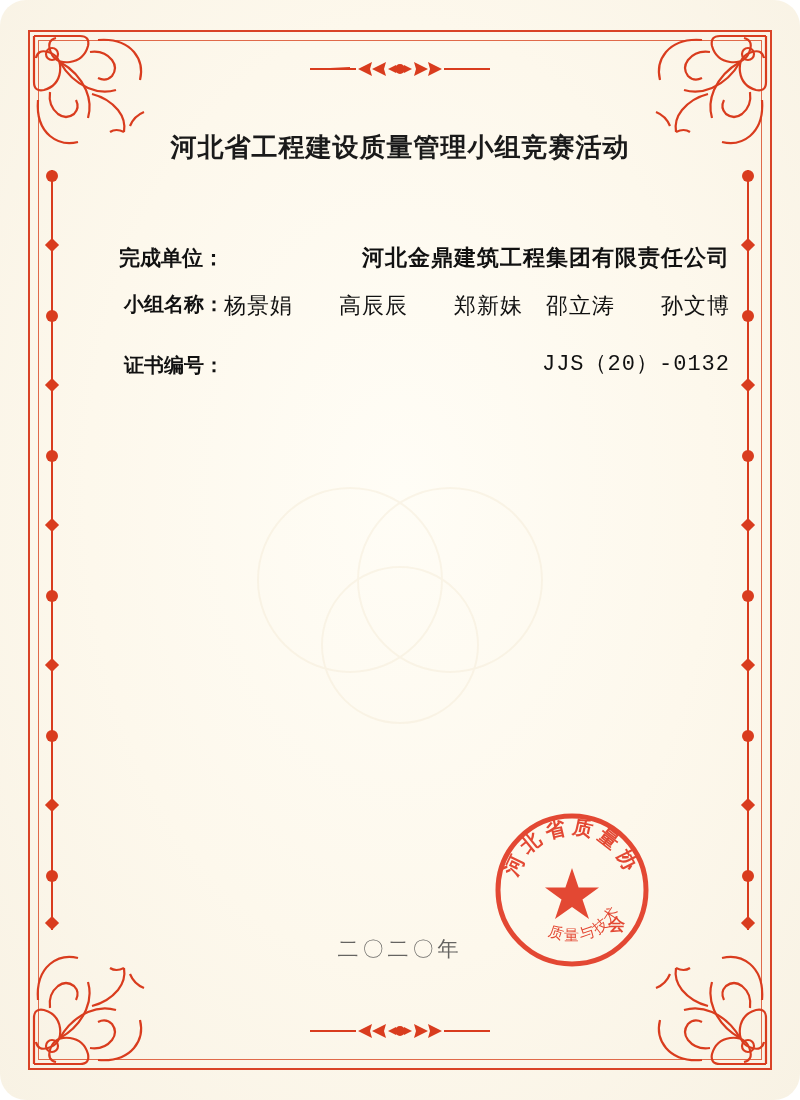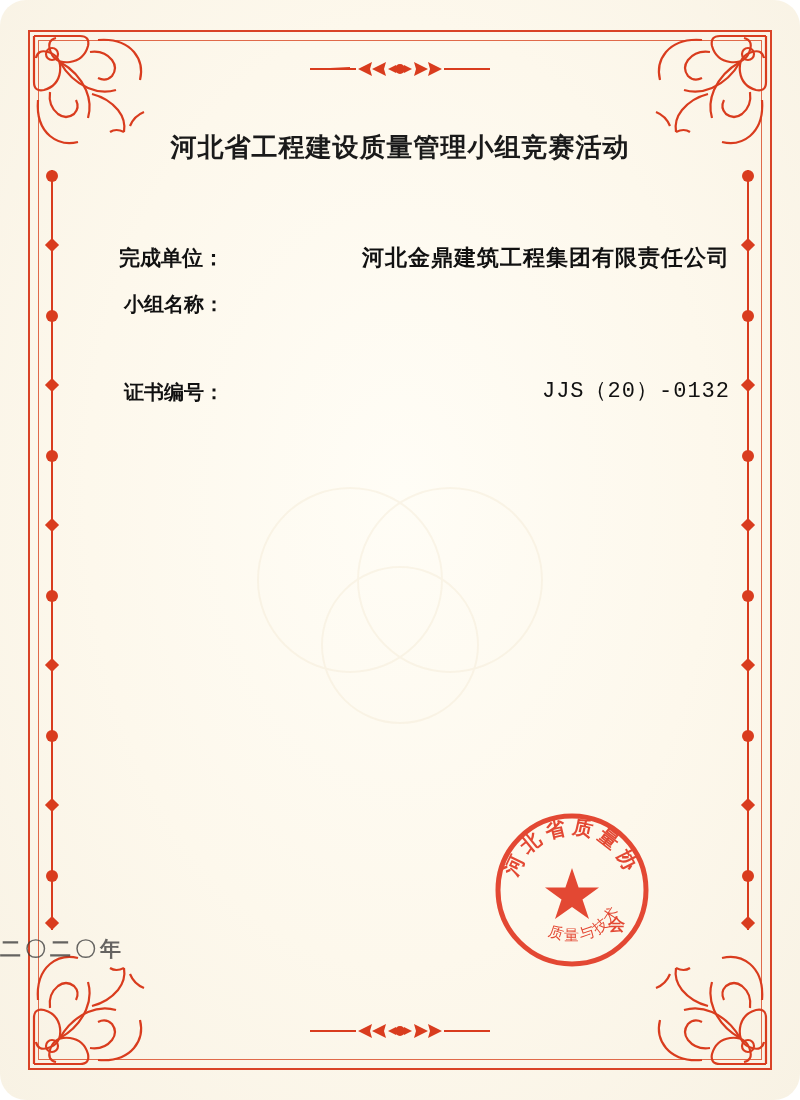--- a/index.html
+++ b/index.html
@@ -195,21 +195,21 @@
     font-family: "DejaVu Sans", "Liberation Sans", sans-serif;
     font-size: 22px;
     letter-spacing: 1px;
   }
   .members-line {
     display: block;
     line-height: 37px;
     white-space: pre;
   }
   .cert-no-row {
-    margin-top: 54px;
+    margin-top: 24px;
   }
   .cert-no-value {
     font-family: Liberation Mono, monospace;
     font-size: 22px;
     letter-spacing: 1px;
   }
 
   
   .seal {
     position: absolute;
@@ -219,27 +219,26 @@
     height: 160px;
     opacity: .88;
   }
   .seal svg { display:block; width:160px; height:160px; }
 
   
   .date-line {
     position: absolute;
     left: 0; right: 0;
     top: 935px;
-    text-align: left;
+    text-align: center;
     font-size: 21px;
     color: #3b3b3b;
     letter-spacing: 4px;
     font-family: "DejaVu Serif", "Liberation Serif", serif;
     opacity: .78;
-    font-weight: bold;
   }
 </style>
 </head>
 <body>
 
 <div class="certificate">
 
   <div class="border-outer"></div>
   <div class="border-inner"></div>
 
@@ -385,20 +384,21 @@
 
       <div class="field-row">
         <div class="field-label">完成单位：</div>
         <div class="field-value unit">河北金鼎建筑工程集团有限责任公司</div>
       </div>
 
 
       <div class="field-row">
         <div class="field-label sm">小组名称：</div>
         <div class="field-value">
+          <span class="members-line">杨景娟　　高辰辰　　郑新妹　邵立涛　　孙文博</span>
         </div>
       </div>
 
       <div class="field-row cert-no-row">
         <div class="field-label sm">证书编号：</div>
         <div class="field-value cert-no-value">JJS（20）-0132</div>
       </div>
 
     </div>
   </div>

